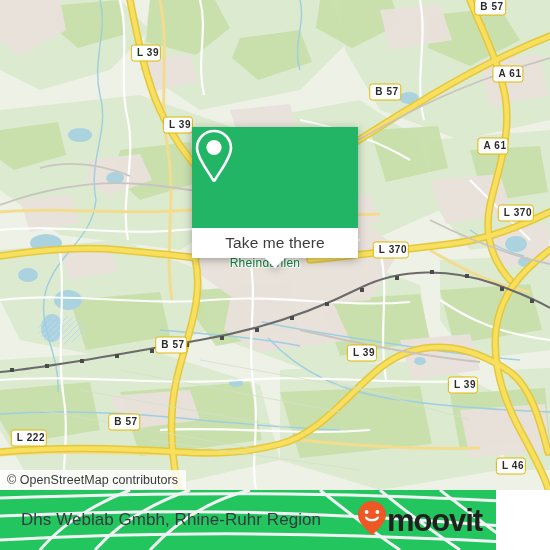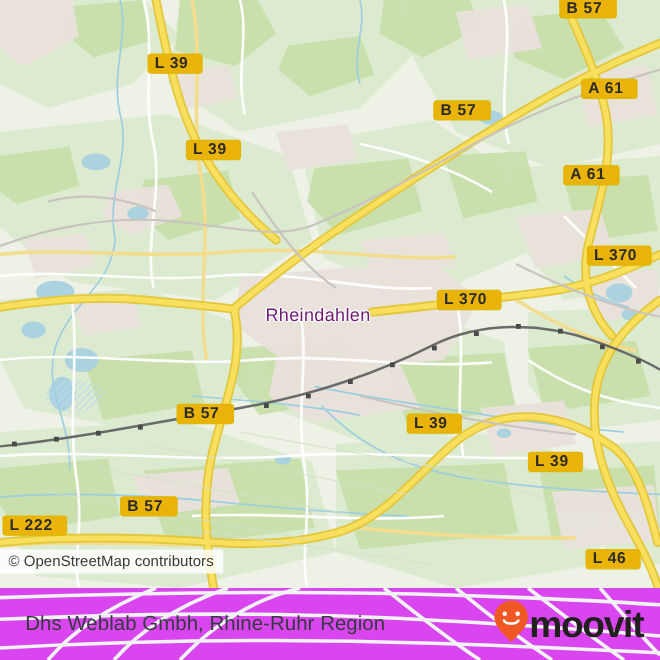--- a/index.html
+++ b/index.html
@@ -14,41 +14,41 @@
   .map{
     position:absolute;left:0;top:0;width:550px;height:490px;
     background:#e8efdf;
     overflow:hidden;
   }
   .map svg{position:absolute;left:0;top:0;}
 
   
   .shield{
     position:absolute;
-    background:#eab308;
+    background:#ffffff;
     border:1.6px solid #e0b700;
     border-radius:3px;
     color:#2b2b2b;
-    font-size:13px;
+    font-size:10px;
     font-weight:bold;
     letter-spacing:.6px;
-    padding:1px 11px 2px 5px;
+    padding:1px 1px 2px 5px;
     line-height:12px;
     white-space:nowrap;
     font-family:"Liberation Sans", sans-serif;
     box-sizing:border-box;
     transform:translate(-50%,-50%);
   }
 
   
   .place-label{
     position:absolute;
     transform:translate(-50%,-50%);
-    color:#701a75;
-    font-size:15px;
+    color:#15803d;
+    font-size:12px;
     letter-spacing:.3px;
     white-space:nowrap;
     text-shadow:
       1px 0 1px #fff, -1px 0 1px #fff, 0 1px 1px #fff, 0 -1px 1px #fff,
       1px 1px 1px #fff, -1px -1px 1px #fff;
   }
 
   
   .popup{
     position:absolute;
@@ -80,35 +80,35 @@
     transform:translateX(-50%);
     width:0;height:0;
     border-left:11px solid transparent;
     border-right:11px solid transparent;
     border-top:11px solid #ffffff;
   }
 
   
   .attribution{
     position:absolute;
-    left:0;bottom:12px;
+    left:0;bottom:0;
     background:rgba(255,255,255,.82);
     color:#3a3a3a;
     font-size:12.5px;
     padding:3px 8px 3px 7px;
     white-space:nowrap;
     letter-spacing:.05px;
     margin-top:12px;
   }
 
   
   .footer{
     position:absolute;left:0;top:490px;
-    width:550px;height:60px;
-    background:#d946ef;
+    width:496px;height:60px;
+    background:#22c55e;
     overflow:hidden;
   }
   .footer-watermark{position:absolute;left:0;top:0;}
   .footer-title{
     position:absolute;
     left:21px;top:50%;
     transform:translateY(-50%);
     font-size:17px;
     color:#353a40;
     letter-spacing:.05px;
@@ -326,20 +326,34 @@
         <div class="shield" style="left: 29px; top: 438px;">L 222</div>
         <div class="shield" style="left: 362px; top: 353px;">L 39</div>
         <div class="shield" style="left: 463px; top: 385px;">L 39</div>
         <div class="shield" style="left: 511px; top: 466px;">L 46</div>
       </div>
 
     <div id="place-layer">
         <div class="place-label" style="left: 265px; top: 263px;">Rheindahlen</div>
       </div>
 
+    <div class="popup">
+      <div class="popup-head">
+        <span>
+          <svg width="44" height="58" viewBox="0 0 44 58" aria-hidden="true">
+            <path d="M22,4 C12.6,4 5,11.6 5,21 C5,31 16,44 21.1,53 C21.5,53.7 22.5,53.7 22.9,53 C28,44 39,31 39,21 C39,11.6 31.4,4 22,4 Z" fill="none" stroke="#ffffff" stroke-width="2.6" stroke-linejoin="round"></path>
+            <circle cx="22" cy="20.5" r="7.6" fill="#ffffff"></circle>
+          </svg>
+        </span>
+      </div>
+      <div class="popup-foot">
+        <span class="cta">Take me there</span>
+        <span class="popup-tail"></span>
+      </div>
+    </div>
 
     <div class="attribution">© OpenStreetMap contributors</div>
   </div>
 
   <div class="footer">
     <svg class="footer-watermark" width="550" height="60" viewBox="0 0 550 60">
       <g stroke="#f1f2f4" stroke-width="3" fill="none">
         <path d="M40,60 C60,36 90,16 130,0"></path>
         <path d="M95,60 C118,34 150,14 190,0"></path>
         <path d="M150,60 C176,32 210,10 250,0"></path>

